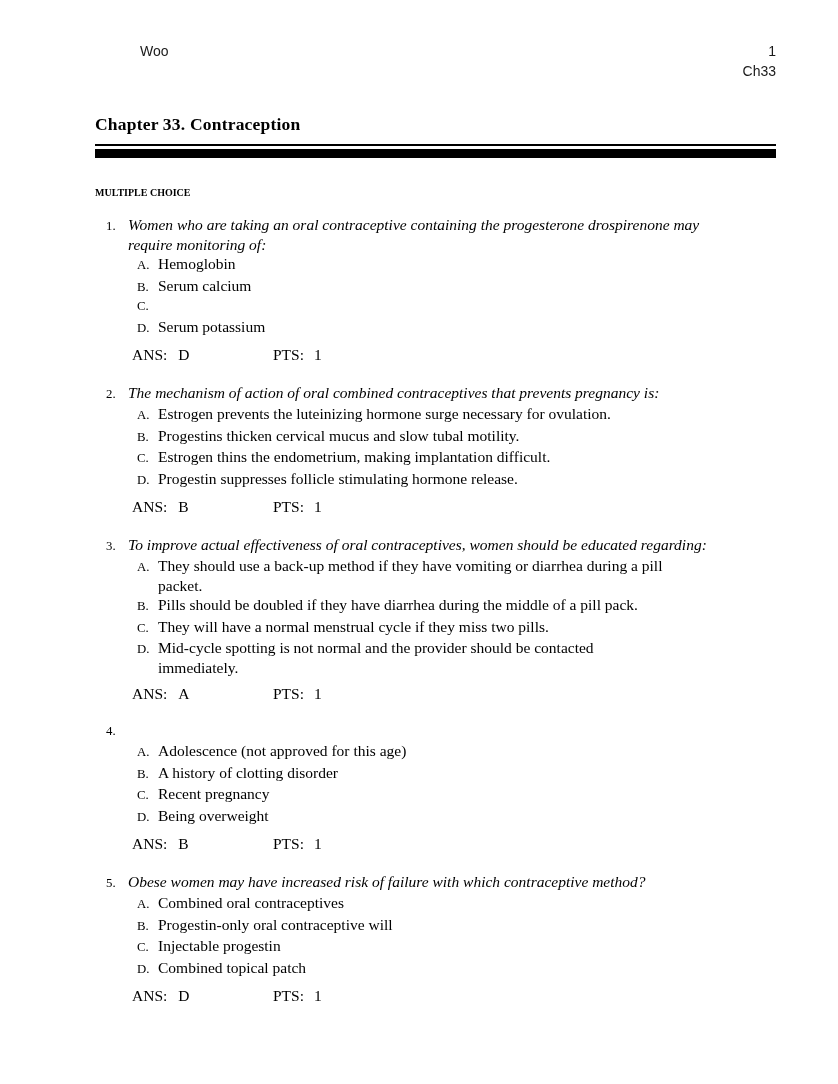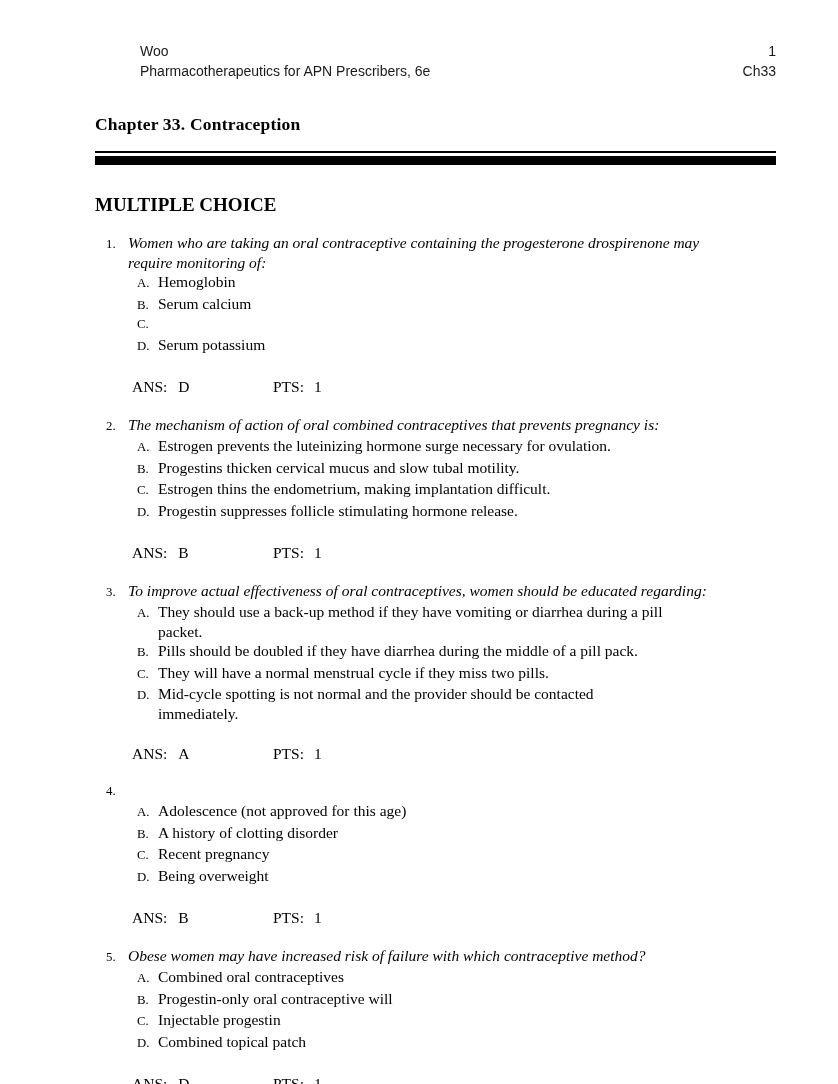--- a/index.html
+++ b/index.html
@@ -25,29 +25,29 @@
     color: #1a1a1a;
   }
   .page-header .right-col { text-align: right; }
 
   
   .chapter-heading-block { margin: 33px 62px 0 95px; }
   .chapter-heading {
     font-size: 17.5px;
     font-weight: bold;
     letter-spacing: 0.2px;
-    padding-bottom: 16px;
+    padding-bottom: 9px;
     border-bottom: 2px solid #000;
   }
   .heading-bar { height: 9px; background: #000; margin-top: 3px; }
 
   
   .section-heading {
     margin: 29px 62px 0 95px;
-    font-size: 19px;
+    font-size: 10px;
     font-weight: bold;
   }
 
   
   .question-list {
     margin: 17px 62px 0 106px;
     font-size: 15.5px;
     line-height: 19.5px;
   }
   .question-block { margin-bottom: 18px; }
@@ -61,32 +61,31 @@
   .question-stem { flex: 1; font-style: italic; }
 
   .option-row { display: flex; align-items: baseline; margin-left: 31px; }
   .option-letter {
     flex: none;
     width: 21px;
     font-size: 12.8px;
   }
   .option-text { flex: 1; }
 
-  .answer-row { margin-left: 26px; margin-top: 21px; }
+  .answer-row { margin-left: 26px; margin-top: 7px; }
   .answer-group { display: inline-block; width: 141px; }
   .answer-value { margin-left: 11px; }
   .points-value { margin-left: 10px; }
 </style>
 </head>
 <body>
 
 <div class="page-header">
   <div class="left-col">
     <div>Woo</div>
-    <div>Pharmacotherapeutics for APN Prescribers, 6e</div>
   </div>
   <div class="right-col">
     <div>1</div>
     <div>Ch33</div>
   </div>
 </div>
 
 <div class="chapter-heading-block">
   <div class="chapter-heading">Chapter 33. Contraception</div>
   <div class="heading-bar"></div>

